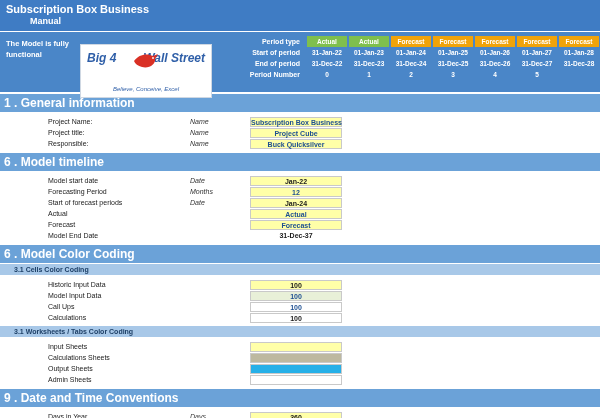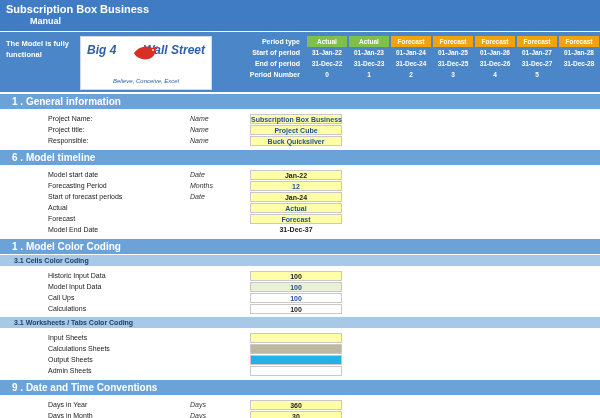--- a/index.html
+++ b/index.html
@@ -52,21 +52,21 @@
   .header-left {
     width: 140px;
     padding: 6px 0 1px 6px;
     font-size: 7.5px;
     font-weight: bold;
     line-height: 11px;
   }
   .logo-box {
     width: 130px;
     height: 52px;
-    margin-top: 4px;
+    margin-top: 12px;
     background: #ffffff;
     border: 1px solid #cfd8e3;
     position: relative;
     overflow: hidden;
   }
   .logo-l1 {
     position: absolute;
     top: 6px;
     left: 6px;
     font-size: 12px;
@@ -135,23 +135,23 @@
     white-space: nowrap;
   }
   .pcell.act { background: #7fbf4d; color: #ffffff; }
   .pcell.fct { background: #f0a30a; color: #ffffff; }
   .pcell.plain { color: #ffffff; }
 
   
   .sec {
     background: #6ba2d8;
     color: #ffffff;
-    font-size: 10px;
-    font-weight: bold;
-    padding: 2px 0 2px 12px;
+    font-size: 12px;
+    font-weight: bold;
+    padding: 2px 0 2px 4px;
     border-top: 1px solid #ffffff;
     border-bottom: 1px solid #ffffff;
   }
   .subsec {
     background: #a8c8e8;
     color: #1d3f66;
     font-size: 7px;
     font-weight: bold;
     padding: 2px 0 2px 14px;
     border-bottom: 1px solid #ffffff;
@@ -332,21 +332,21 @@
       <div class="r-val v-input v-blue">Forecast</div>
     </div>
     <div class="row">
       <div class="r-label">Model End Date</div>
       <div class="r-unit"></div>
       <div class="r-val v-none">31-Dec-37</div>
     </div>
     <div class="spacer3"></div>
   </div>
 
-  <div class="sec">1 .  Model Color Coding</div>
+  <div class="sec">6 .  Model Color Coding</div>
   <div class="subsec">3.1 Cells Color Coding</div>
   <div class="rows">
     <div class="spacer3"></div>
     <div class="row">
       <div class="r-label">Historic Input Data</div>
       <div class="r-unit"></div>
       <div class="r-val v-input">100</div>
     </div>
     <div class="row">
       <div class="r-label">Model Input Data</div>

